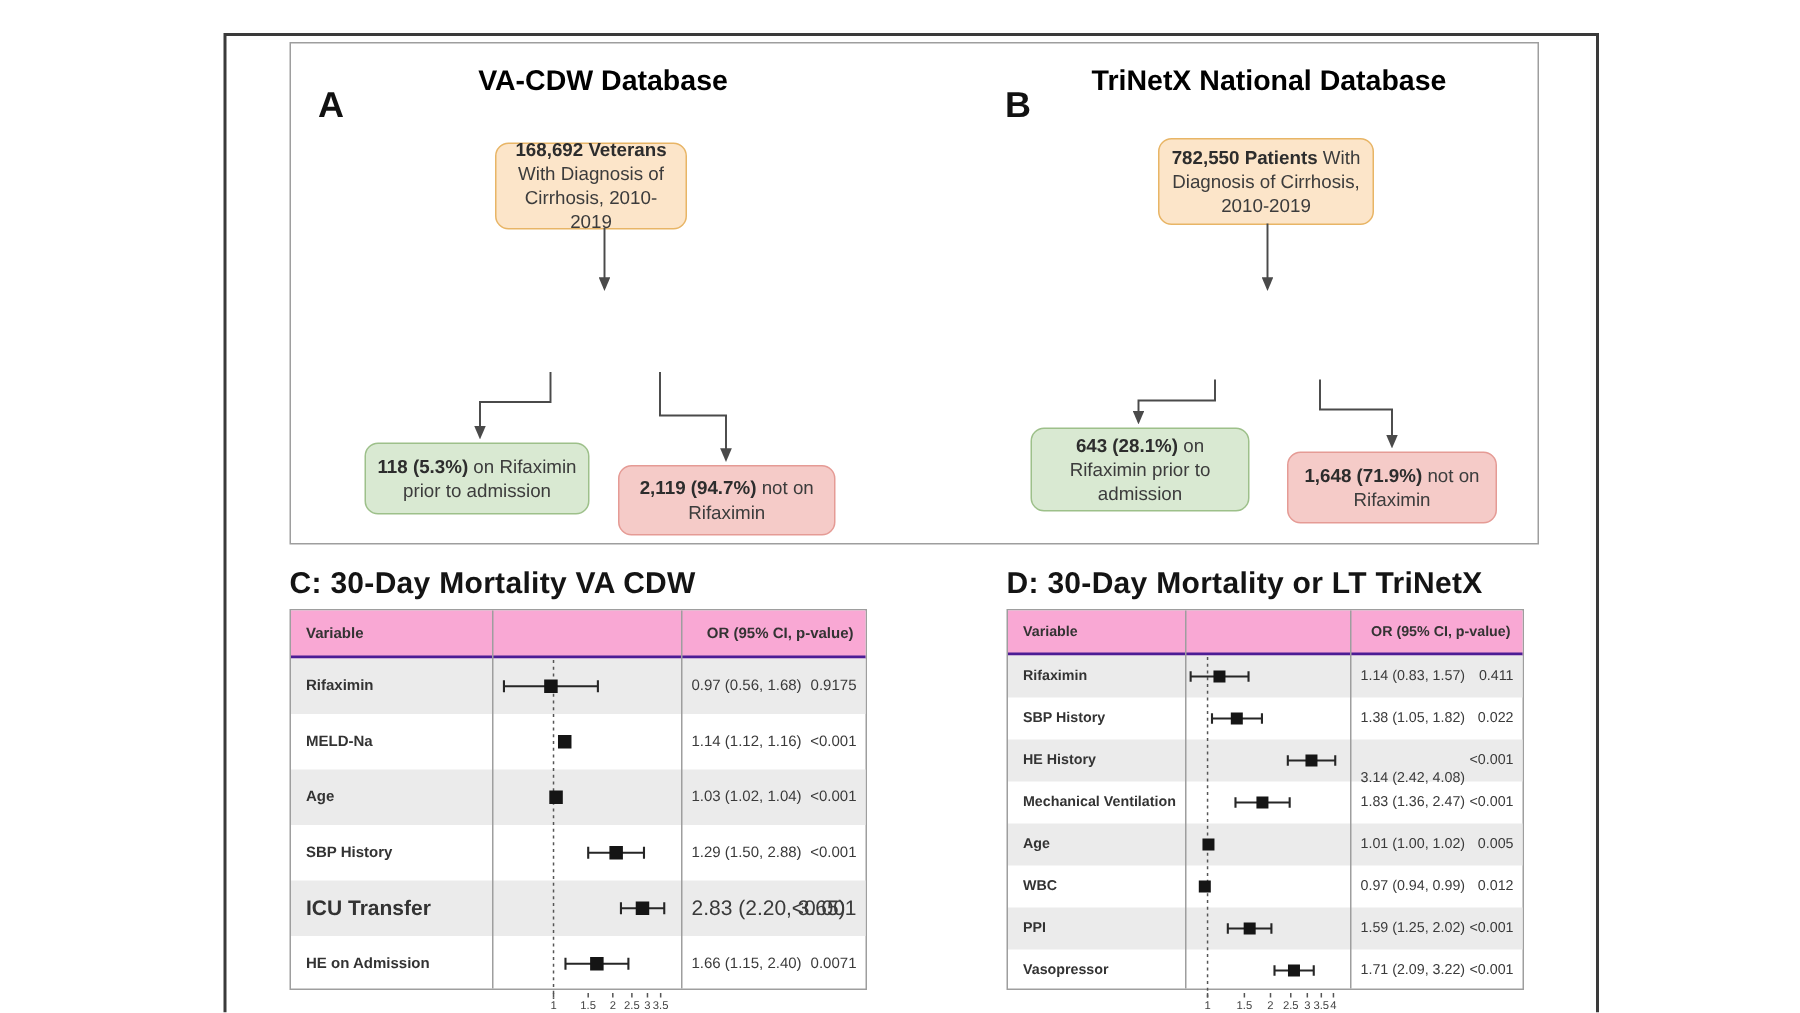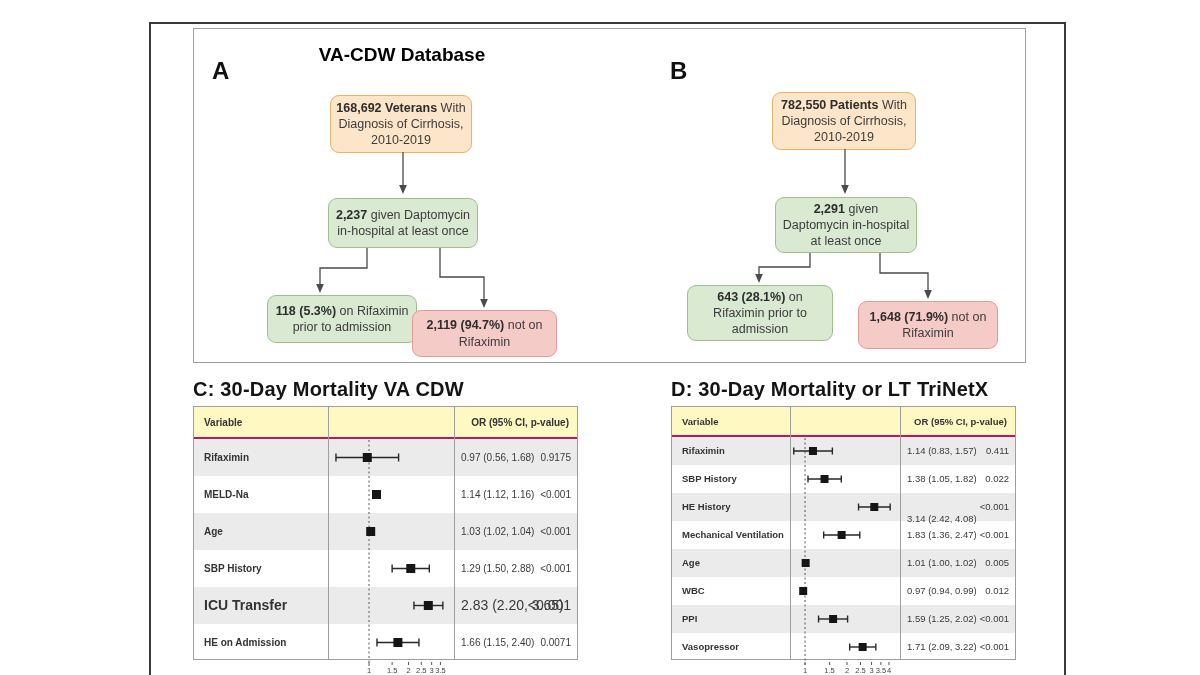--- a/index.html
+++ b/index.html
@@ -18,59 +18,54 @@
           text-align:center;font-size:12.5px;line-height:1.3;padding:3px 5px;color:#3c3c3c;}
   .fc-box b{color:#2d2d2d;}
   .fc-orange{background:var(--box-orange-fill);border:1.5px solid var(--box-orange-border);}
   .fc-green{background:var(--box-green-fill);border:1.5px solid var(--box-green-border);}
   .fc-pink{background:var(--box-pink-fill);border:1.5px solid var(--box-pink-border);}
   #connectors{position:absolute;left:0;top:0;width:1200px;height:675px;pointer-events:none;}
   
   .forest{position:absolute;}
   .forest h2{margin:0 0 5px 0;font-size:20px;font-weight:bold;color:#141414;letter-spacing:.2px;}
   .ftable{position:relative;background:#fff;border:1px solid var(--border-grey);}
-  .fhead{position:absolute;left:0;top:0;right:0;border-bottom:2px solid #be185d;background:#fef9c3;}
+  .fhead{position:absolute;left:0;top:0;right:0;border-bottom:2px solid #4c1d95;background:#f9a8d4;}
   .fhead .fvar{position:absolute;left:10px;font-weight:bold;color:#333;}
   .fhead .fhor{position:absolute;right:8px;font-weight:bold;color:#333;}
   .frow{position:absolute;left:0;right:0;}
   .frow.alt{background:var(--row-shade);}
   .frow .flabel{position:absolute;left:10px;font-weight:bold;color:#333;white-space:nowrap;}
   .frow .fortext{position:absolute;color:#3a3a3a;white-space:nowrap;}
   .frow .fp{position:absolute;right:6px;color:#3a3a3a;white-space:nowrap;}
   .fdiv{position:absolute;top:0;bottom:0;width:1px;background:var(--border-grey);}
   .fplot{position:absolute;left:0;top:0;overflow:visible;pointer-events:none;}
 </style>
 </head>
 <body>
 
 <div id="canvas">
   <div id="page"></div>
   <div id="ab-frame"></div>
 
   <div class="panel-label" style="left:212px;top:57px;">A</div>
   <div class="flow-title" style="left:252px;top:44px;">VA-CDW Database</div>
-  <div class="fc-box fc-orange" style="left:330px;top:95px;width:142px;height:58px;">
+  <div class="fc-box fc-orange" style="left:330px;top:95px;width:128px;height:58px;">
     <div><b>168,692 Veterans</b><span> With Diagnosis of Cirrhosis, 2010-2019</span></div>
   </div>
-  <div class="fc-box fc-green" style="left:328px;top:198px;width:150px;height:50px;">
-    <div><b>2,237</b><span> given Daptomycin in-hospital at least once</span></div>
-  </div>
-  <div class="fc-box fc-green" style="left:243px;top:295px;width:150px;height:48px;margin-left:24px;">
+  <div class="fc-box fc-green" style="left:243px;top:295px;width:150px;height:48px;">
     <div><b>118 (5.3%)</b><span> on Rifaximin prior to admission</span></div>
   </div>
   <div class="fc-box fc-pink" style="left:412px;top:310px;width:145px;height:47px;">
     <div><b>2,119 (94.7%)</b><span> not on Rifaximin</span></div>
   </div>
 
   <div class="panel-label" style="left:670px;top:57px;">B</div>
+  <div class="flow-title" style="left:696px;top:44px;">TriNetX National Database</div>
   <div class="fc-box fc-orange" style="left:772px;top:92px;width:144px;height:58px;">
     <div><b>782,550 Patients</b><span> With Diagnosis of Cirrhosis, 2010-2019</span></div>
-  </div>
-  <div class="fc-box fc-green" style="left:775px;top:197px;width:142px;height:56px;">
-    <div><b>2,291</b><span> given Daptomycin in-hospital at least once</span></div>
   </div>
   <div class="fc-box fc-green" style="left:687px;top:285px;width:146px;height:56px;">
     <div><b>643 (28.1%)</b><span> on Rifaximin prior to admission</span></div>
   </div>
   <div class="fc-box fc-pink" style="left:858px;top:301px;width:140px;height:48px;">
     <div><b>1,648 (71.9%)</b><span> not on Rifaximin</span></div>
   </div>
 
   <svg id="connectors">
     <defs>

